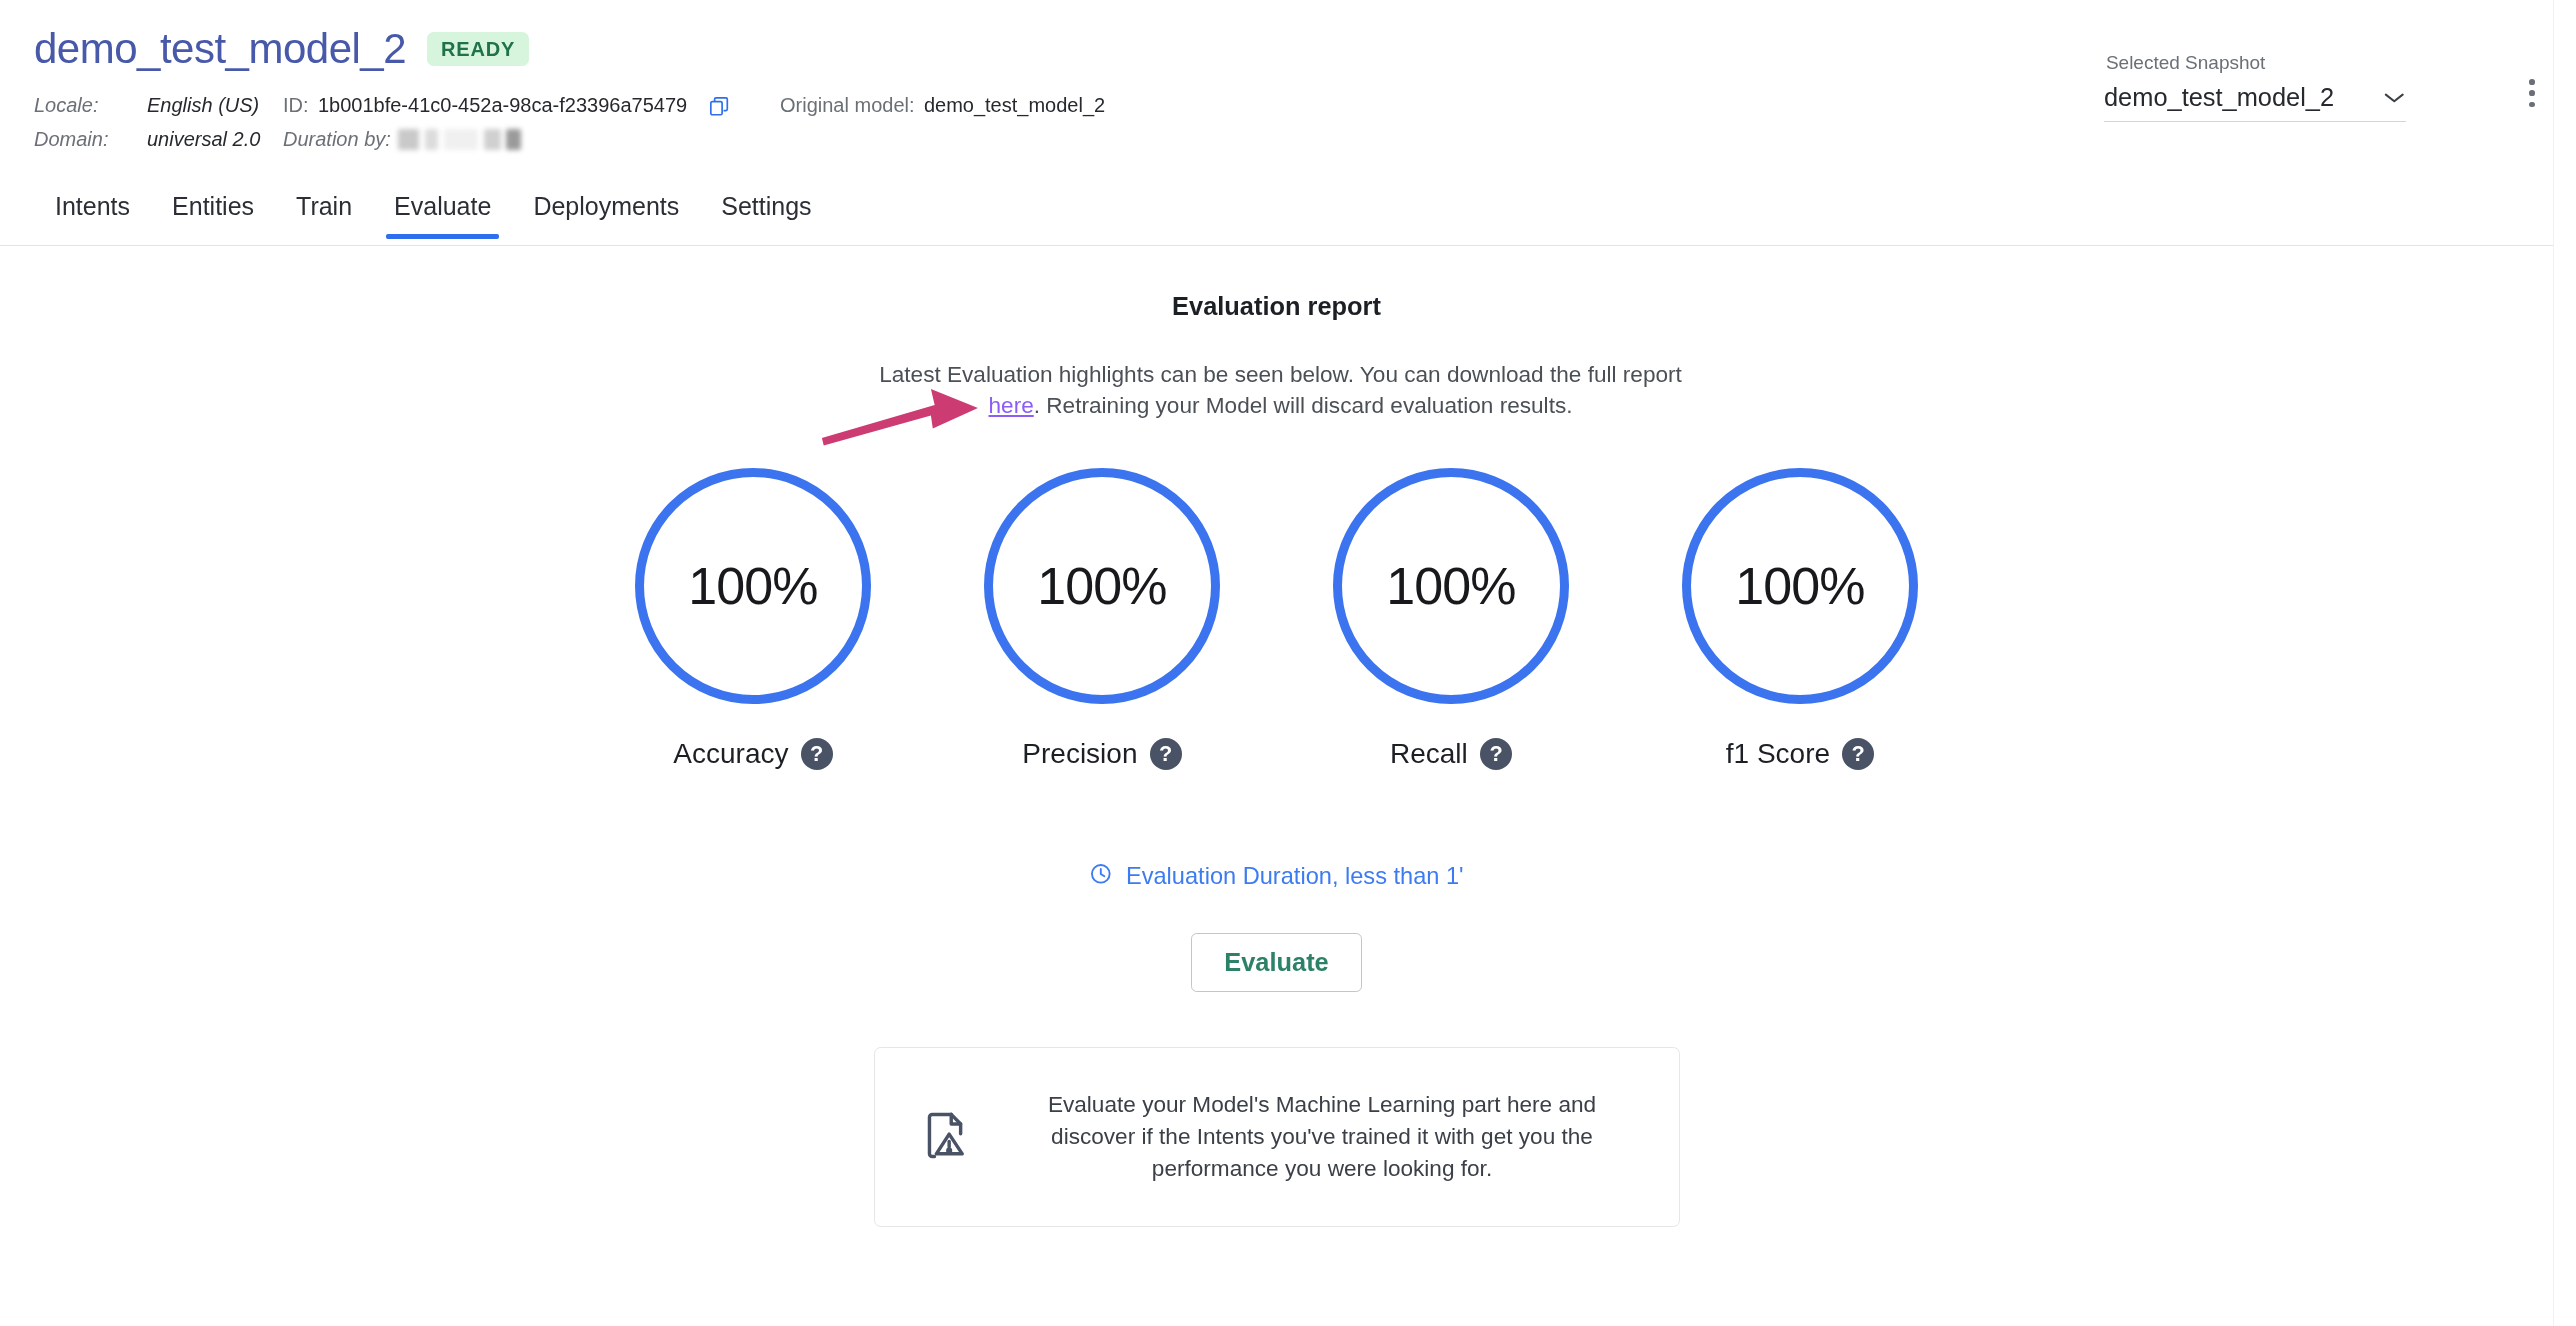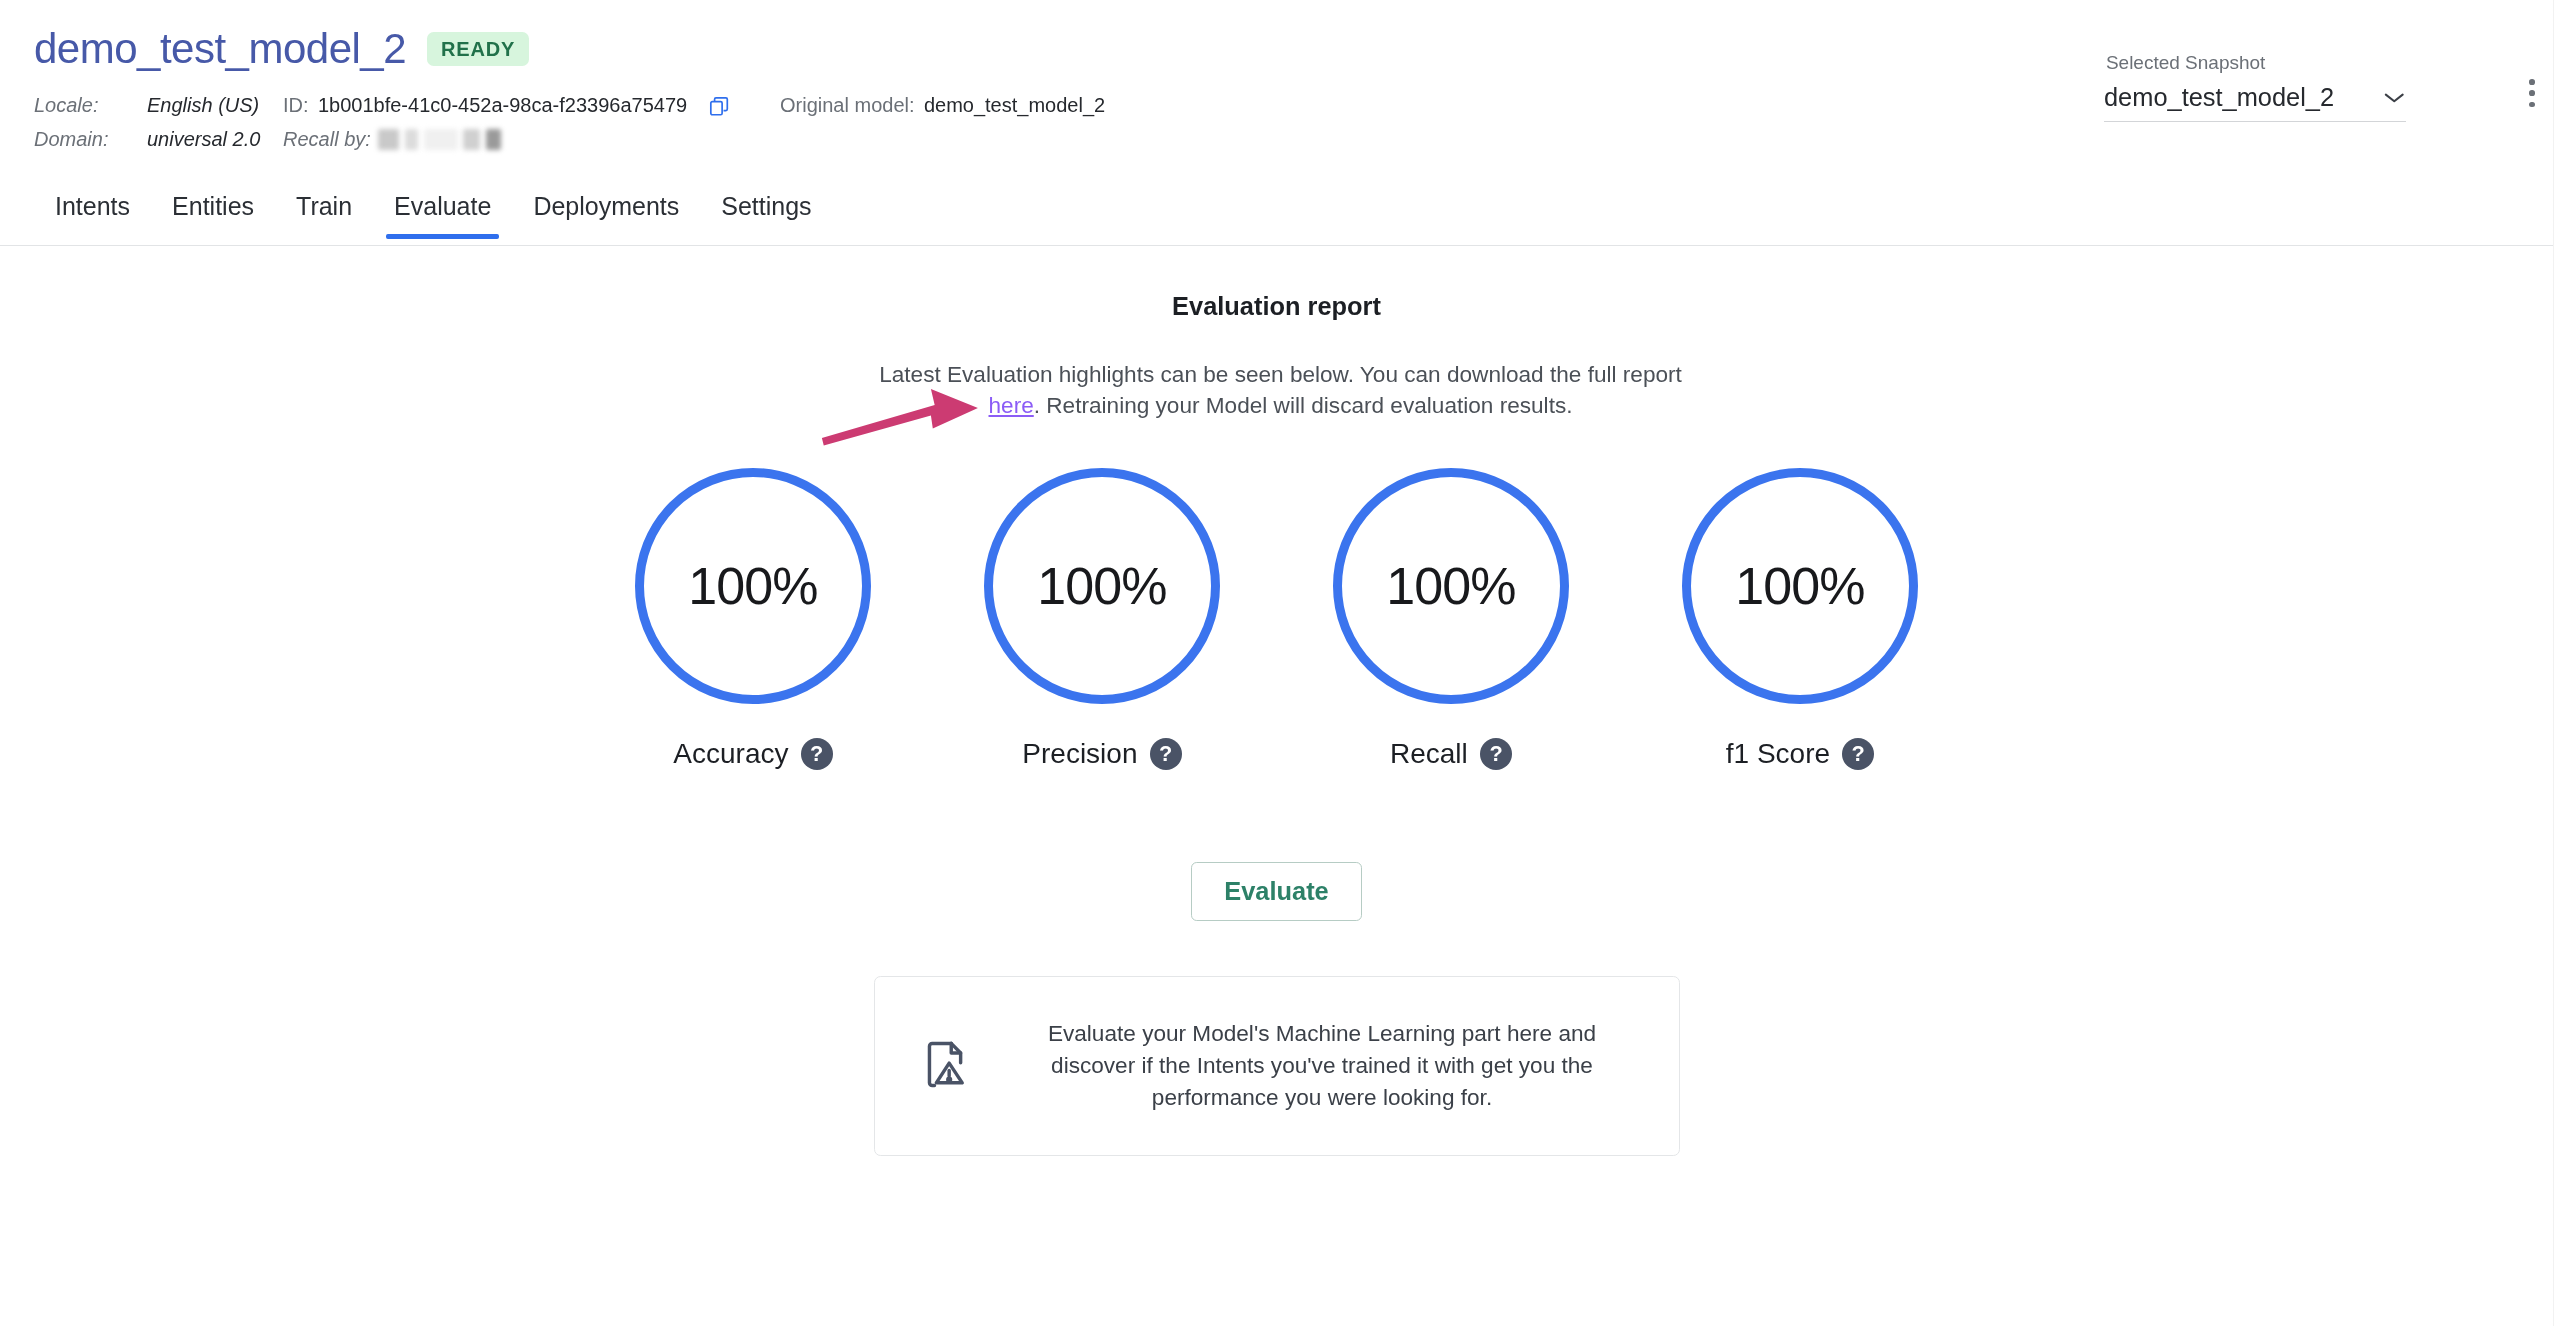--- a/index.html
+++ b/index.html
@@ -362,21 +362,21 @@
         <span class="meta-key" style="width:auto;margin-right:9.4px;">ID:</span>
         <span class="meta-val">1b001bfe-41c0-452a-98ca-f23396a75479</span>
         <span class="copy-icon">
           <svg width="22.6" height="22.6" viewBox="0 0 24 24" fill="none" stroke="#2f6fed" stroke-width="1.8">
             <rect x="3" y="7" width="12" height="14" rx="1.5"></rect>
             <path d="M7 7V4.5A1.5 1.5 0 0 1 8.5 3H19a1.5 1.5 0 0 1 1.5 1.5V15A1.5 1.5 0 0 1 19 16.5h-2.5"></path>
           </svg>
         </span>
       </div>
       <div class="meta-line">
-        <span class="meta-key" style="width:auto;margin-right:3.8px;">Recall by:</span>
+        <span class="meta-key" style="width:auto;margin-right:3.8px;">Duration by:</span>
         <span class="redacted-wrap">
           <i class="redact r1"></i>
             <i class="redact r2"></i>
             <i class="redact r3"></i>
             <i class="redact r4"></i>
             <i class="redact r5"></i>
         </span>
       </div>
     </div>
 
@@ -460,20 +460,29 @@
         </div>
         <div class="metric-label-row">
           <span class="metric-label">f1 Score</span>
           <span class="help-dot">?</span>
         </div>
       </div>
 
     </div>
 
     <div class="status-block">
+      <div class="status-line">
+        <span>
+          <svg width="23.6" height="23.6" viewBox="0 0 24 24" fill="none" stroke="#3d7bf0" stroke-width="1.9" stroke-linecap="round">
+            <circle cx="12" cy="12" r="9"></circle>
+            <path d="M12 7v5.3l3.6 2.2"></path>
+          </svg>
+        </span>
+        <span>Evaluation Duration, less than 1'</span>
+      </div>
     </div>
 
     <div class="eval-btn-wrap">
       <button class="eval-btn">Evaluate</button>
     </div>
 
     <div class="info-card-wrap">
       <div class="info-card">
         <span>
           <svg width="55" height="55" viewBox="0 0 24 24" fill="none" stroke="#4a5366" stroke-width="1.5" stroke-linecap="round" stroke-linejoin="round">

